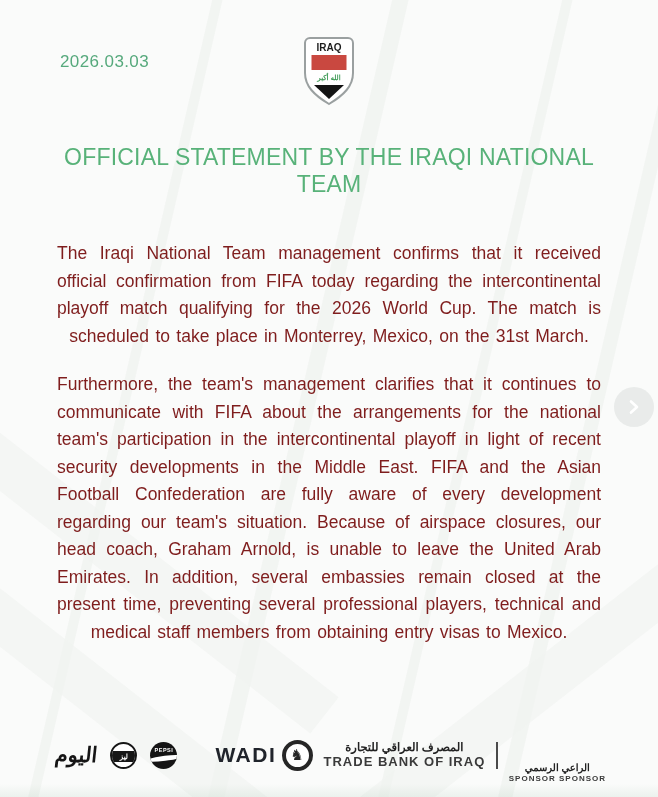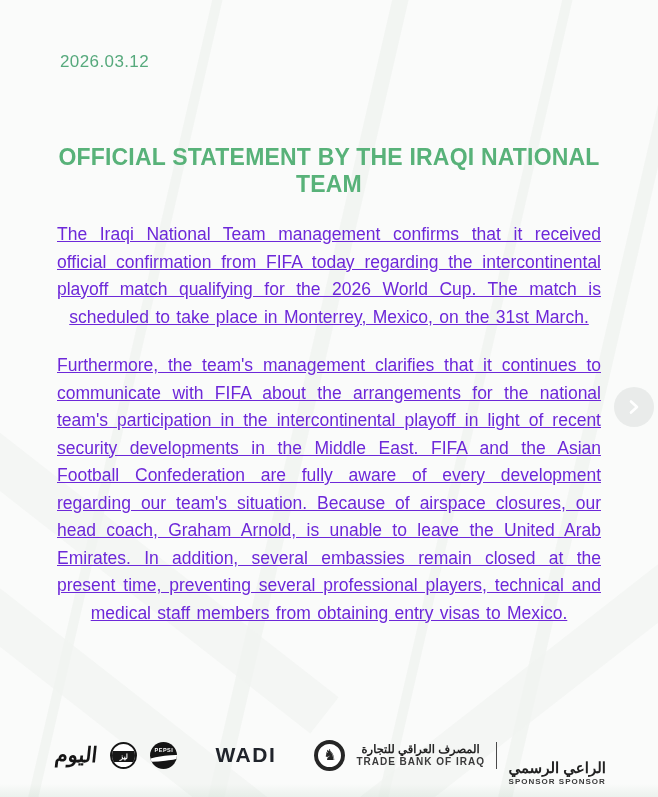--- a/index.html
+++ b/index.html
@@ -67,34 +67,33 @@
   }
   .crest svg text { font-family: "Liberation Sans", sans-serif; }
 
   .content {
     position: absolute;
     left: 57px; right: 57px; top: 144px;
     text-align: center;
   }
   .heading {
     font-size: 23px;
-    font-weight: 700;
+    font-weight: 400;
     letter-spacing: .2px;
     color: #58b279;
-    margin-bottom: 23px;
+    margin-bottom: 42px;
   }
   .content p {
     font-size: 17.5px;
     line-height: 27.5px;
-    color: #6d28d9;
+    color: #7f1d1d;
     text-align: justify;
     text-align-last: center;
     word-spacing: 1.5px;
     margin-bottom: 21px;
-    text-decoration: underline;
   }
 
   .next-btn {
     position: absolute;
     right: 4px; top: 387px;
     width: 40px; height: 40px;
     border-radius: 50%;
     border: none;
     background: rgba(205,210,207,.38);
     display: flex; align-items: center; justify-content: center;
@@ -184,48 +183,57 @@
   }
   .bank-text, .official-text { text-align: center; line-height: 1.25; }
   .bank-ar, .official-ar {
     font-size: 11.5px;
     font-weight: bold;
     color: #222;
     direction: rtl;
     text-align: center;
   }
   .bank-en, .official-en {
-    font-size: 10px;
+    font-size: 13px;
     font-weight: bold;
     letter-spacing: 1px;
     color: #3a3a3a;
   }
-  .official-ar { font-size: 15px; margin-top: 36px; }
+  .official-ar { font-size: 10px; margin-top: 36px; }
   .official-en { font-size: 8px; }
   .v-divider {
     width: 1.5px; height: 27px;
     background: #4a4a4a;
   }
 </style>
 </head>
 <body>
 
 <div class="canvas">
 
   <div class="streak s1"></div>
   <div class="streak s2"></div>
   <div class="streak s3"></div>
   <div class="streak s4"></div>
   <div class="chev-wm c1"></div>
   <div class="chev-wm c2"></div>
   <div class="chev-wm c3"></div>
   <div class="bottom-tint"></div>
 
-  <div class="post-date">2026.03.12</div>
-
+  <div class="post-date">2026.03.03</div>
+
+  <div class="crest">
+    <svg width="52" height="70" viewBox="0 0 52 70">
+      <path d="M26 68 C 11 59 2 50 2 37 L2 7 C2 4.2 4.2 2 7 2 L45 2 C47.8 2 50 4.2 50 7 L50 37 C50 50 41 59 26 68 Z" fill="#ffffff" stroke="#9aa0a0" stroke-width="2"></path>
+      <text x="26" y="14.5" font-size="10" font-weight="bold" fill="#1c1c1c" text-anchor="middle">IRAQ</text>
+      <rect x="8.5" y="19" width="35" height="15" fill="#c94840"></rect>
+      <text x="26" y="44" font-size="7" font-weight="bold" fill="#3f9b57" text-anchor="middle">الله أكبر</text>
+      <path d="M11 49 L41 49 L26 63 Z" fill="#141414"></path>
+    </svg>
+  </div>
 
   <div class="content">
     <h1 class="heading">OFFICIAL STATEMENT BY THE IRAQI NATIONAL TEAM</h1>
     <p>The Iraqi National Team management confirms that it received official confirmation from FIFA today regarding the intercontinental playoff match qualifying for the 2026 World Cup. The match is scheduled to take place in Monterrey, Mexico, on the 31st March.</p>
     <p>Furthermore, the team's management clarifies that it continues to communicate with FIFA about the arrangements for the national team's participation in the intercontinental playoff in light of recent security developments in the Middle East. FIFA and the Asian Football Confederation are fully aware of every development regarding our team's situation. Because of airspace closures, our head coach, Graham Arnold, is unable to leave the United Arab Emirates. In addition, several embassies remain closed at the present time, preventing several professional players, technical and medical staff members from obtaining entry visas to Mexico.</p>
   </div>
 
   <button class="next-btn">
     <svg width="16" height="16" viewBox="0 0 16 16">
       <polyline points="5,2.5 11,8 5,13.5" fill="none" stroke="#ffffff" stroke-width="2.6" stroke-linecap="round" stroke-linejoin="round"></polyline>

